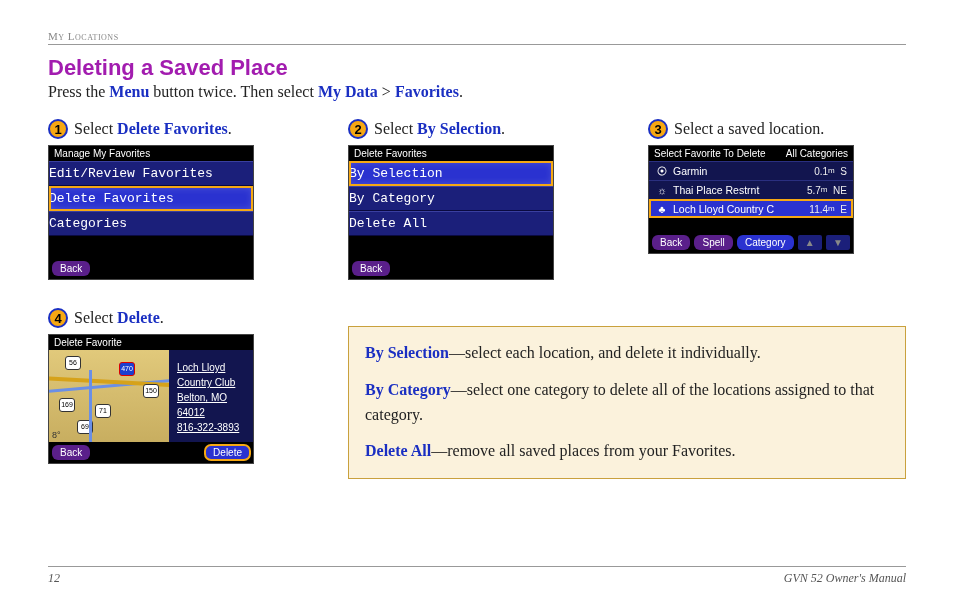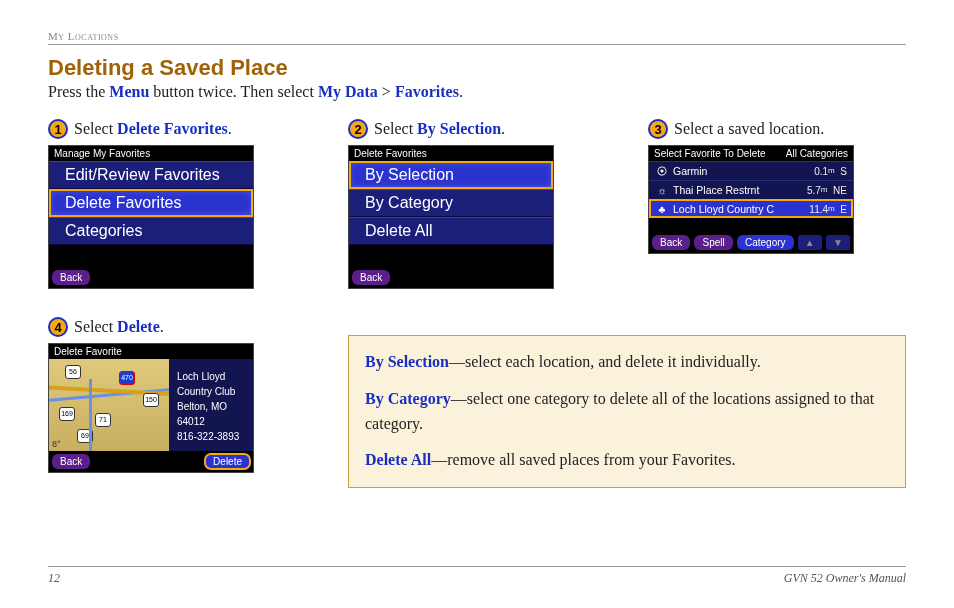--- a/index.html
+++ b/index.html
@@ -21,21 +21,21 @@
   }
   .rule {
     border: none;
     border-top: 1px solid #999;
     margin-bottom: 10px;
   }
   h1.page-title {
     font-family: Arial, Helvetica, sans-serif;
     font-weight: bold;
     font-size: 22px;
-    color: #a16207;
+    color: #a21caf;
     margin-bottom: 2px;
   }
   .intro {
     font-size: 16px;
     margin-bottom: 18px;
   }
   .intro .kw { color: #1a2fc2; font-weight: bold; }
   .steps-row {
     display: flex;
     gap: 42px;
@@ -75,25 +75,26 @@
     background: #000;
     color: #fff;
     font-size: 10px;
     padding: 2px 5px;
     display: flex;
     justify-content: space-between;
   }
   .menu-item {
     background: #1b1f7a;
     color: #fff;
-    font-size: 16px;
-    padding: 4px 16px;
+    font-size: 13px;
+    padding: 4px 0;
     border-top: 1px solid #3a3fa0;
     border-bottom: 1px solid #0a0a40;
     position: relative;
+    font-family: Liberation Mono, monospace;
   }
   .menu-item.highlight {
     outline: 2px solid #f6a813;
     outline-offset: -2px;
     background: #2a32d0;
     box-shadow: inset 0 0 8px rgba(255,255,255,0.2);
   }
   .screen-footer {
     background: #000;
     display: flex;
@@ -176,20 +177,21 @@
     color: #000;
     border-radius: 3px;
   }
   .shield.blue { background:#1a3fd0; color:#fff; border-color:#d00; }
   .loc-detail {
     flex: 1;
     color: #fff;
     font-size: 10px;
     padding: 10px 8px;
     line-height: 1.5;
+    text-decoration: underline;
   }
   .screen4-footer {
     background: #000;
     display: flex;
     padding: 3px;
     justify-content: space-between;
   }
   .delete-hl {
     outline: 2px solid #f6a813;
     outline-offset: -1px;

